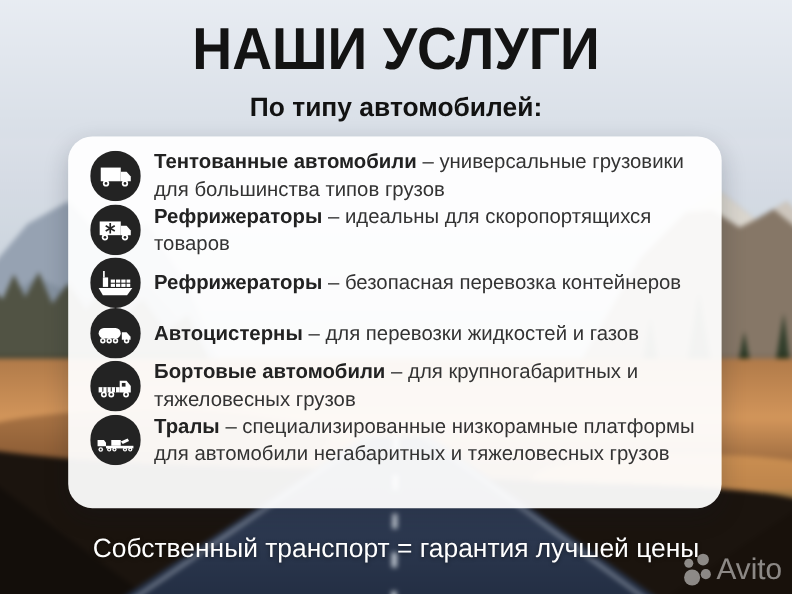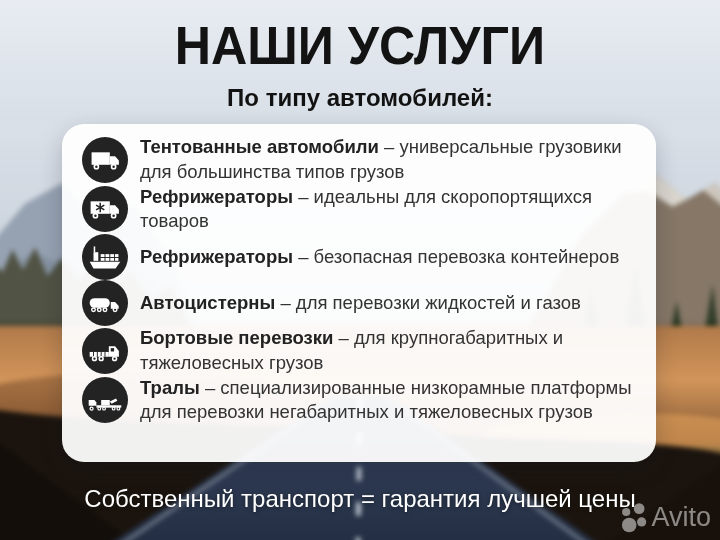--- a/index.html
+++ b/index.html
@@ -211,21 +211,21 @@
         <path d="M28 19 h6.5 l4 5 v6 h-10.5 z" fill="#fff"></path>
         <rect x="30" y="21" width="3.5" height="3.5" fill="#232323"></rect>
         <circle cx="13" cy="32" r="2.8" fill="#fff"></circle>
           <circle cx="13" cy="32" r="1.2" fill="#232323"></circle>
         <circle cx="20" cy="32" r="2.8" fill="#fff"></circle>
           <circle cx="20" cy="32" r="1.2" fill="#232323"></circle>
         <circle cx="34" cy="32" r="2.8" fill="#fff"></circle>
           <circle cx="34" cy="32" r="1.2" fill="#232323"></circle>
       </svg>
       <div class="svc-text">
-        <span class="svc-term">Бортовые перевозки</span>
+        <span class="svc-term">Бортовые автомобили</span>
         <span>– для крупногабаритных и тяжеловесных грузов</span>
       </div>
     </div>
 
     <div class="svc-row">
       <svg class="svc-icon" viewBox="0 0 48 48">
         <circle cx="24" cy="24" r="24" fill="#232323"></circle>
         <path d="M7 30 v-6 h6 l2 2.5 v3.5 z" fill="#fff"></path>
         <rect x="15" y="29.5" width="26" height="2.5" fill="#fff"></rect>
         <rect x="20" y="24" width="9" height="5.5" fill="#fff"></rect>
@@ -236,21 +236,21 @@
           <circle cx="18" cy="33" r="0.8" fill="#232323"></circle>
         <circle cx="23" cy="33" r="2" fill="#fff"></circle>
           <circle cx="23" cy="33" r="0.8" fill="#232323"></circle>
         <circle cx="33" cy="33" r="2" fill="#fff"></circle>
           <circle cx="33" cy="33" r="0.8" fill="#232323"></circle>
         <circle cx="38" cy="33" r="2" fill="#fff"></circle>
           <circle cx="38" cy="33" r="0.8" fill="#232323"></circle>
       </svg>
       <div class="svc-text">
         <span class="svc-term">Тралы</span>
-        <span>– специализированные низкорамные платформы для перевозки негабаритных и тяжеловесных грузов</span>
+        <span>– специализированные низкорамные платформы для автомобили негабаритных и тяжеловесных грузов</span>
       </div>
     </div>
 
   </div>
 
   <div class="slogan">Собственный транспорт = гарантия лучшей цены</div>
 
   <div class="avito">
     <svg width="32" height="32" viewBox="0 0 36 36">
       <g fill="rgba(255,255,255,0.5)">

